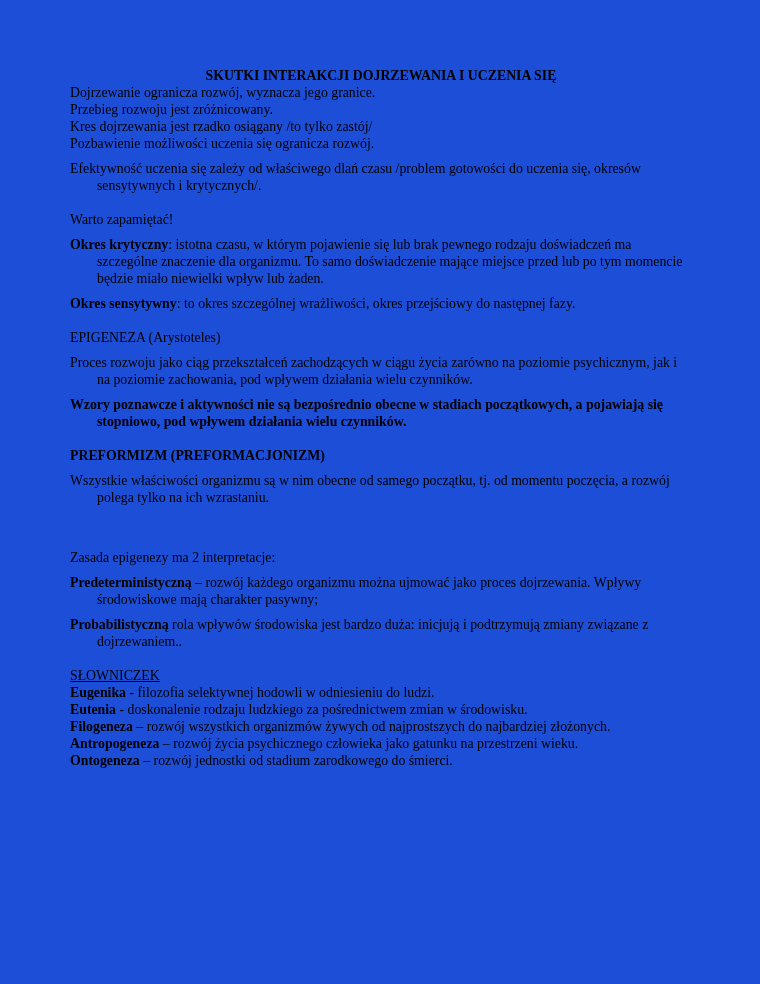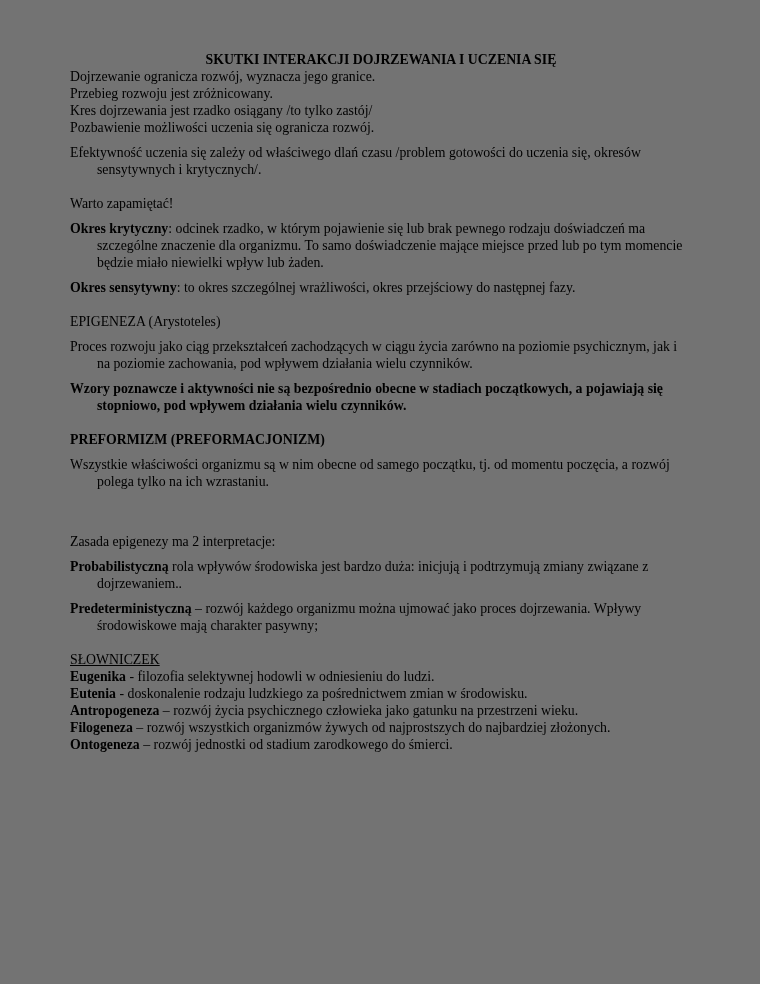--- a/index.html
+++ b/index.html
@@ -9,22 +9,22 @@
       height: 984px;
       font-family: "Liberation Serif", serif;
       font-size: 13.8px;
       line-height: 17px;
       color: #000000;
       overflow: hidden;
     }
     .page {
       width: 760px;
       height: 984px;
-      padding: 51px 68px 0 70px;
-      background: #737373;
+      padding: 67px 68px 0 70px;
+      background: #1d4ed8;
     }
     p { margin: 0; }
     .title { text-align: center; font-weight: bold; }
     .hang { padding-left: 27px; text-indent: -27px; margin-top: 8px; }
     .lead { font-weight: bold; }
     .bold { font-weight: bold; }
     .u { text-decoration: underline; }
     .sp { height: 17px; }
     .sp2 { height: 43px; }
   </style>
@@ -37,42 +37,42 @@
 
   <p>Dojrzewanie ogranicza rozwój, wyznacza jego granice.</p>
   <p>Przebieg rozwoju jest zróżnicowany.</p>
   <p>Kres dojrzewania jest rzadko osiągany /to tylko zastój/</p>
   <p>Pozbawienie możliwości uczenia się ogranicza rozwój.</p>
   <p class="hang">Efektywność uczenia się zależy od właściwego  dlań czasu /problem gotowości do uczenia się, okresów sensytywnych i krytycznych/.</p>
 
   <div class="sp"></div>
 
   <p>Warto zapamiętać!</p>
-  <p class="hang"><span class="lead">Okres krytyczny</span><span>: odcinek rzadko, w którym pojawienie się lub brak pewnego rodzaju doświadczeń ma szczególne znaczenie dla organizmu. To samo doświadczenie mające miejsce przed lub po tym momencie będzie miało niewielki wpływ lub żaden.</span></p>
+  <p class="hang"><span class="lead">Okres krytyczny</span><span>: istotna czasu, w którym pojawienie się lub brak pewnego rodzaju doświadczeń ma szczególne znaczenie dla organizmu. To samo doświadczenie mające miejsce przed lub po tym momencie będzie miało niewielki wpływ lub żaden.</span></p>
   <p class="hang"><span class="lead">Okres sensytywny</span><span>: to okres szczególnej wrażliwości, okres przejściowy do następnej fazy.</span></p>
 
   <div class="sp"></div>
 
   <p>EPIGENEZA (Arystoteles)</p>
   <p class="hang">Proces rozwoju jako ciąg przekształceń zachodzących w ciągu życia zarówno na poziomie psychicznym, jak i na poziomie zachowania, pod wpływem działania wielu czynników.</p>
   <p class="hang bold">Wzory poznawcze i aktywności nie są bezpośrednio obecne w stadiach początkowych, a pojawiają się  stopniowo, pod wpływem działania wielu czynników.</p>
 
   <div class="sp"></div>
 
   <p class="bold">PREFORMIZM (PREFORMACJONIZM)</p>
   <p class="hang">Wszystkie właściwości organizmu są w nim obecne od samego początku, tj. od momentu poczęcia, a rozwój polega tylko na ich wzrastaniu.</p>
 
   <div class="sp2"></div>
 
   <p>Zasada epigenezy ma 2 interpretacje:</p>
+  <p class="hang"><span class="lead">Predeterministyczną</span><span> – rozwój każdego organizmu można ujmować jako proces dojrzewania. Wpływy środowiskowe mają charakter pasywny;</span></p>
   <p class="hang"><span class="lead">Probabilistyczną</span><span> rola wpływów środowiska jest bardzo duża: inicjują i podtrzymują zmiany związane z dojrzewaniem..</span></p>
-  <p class="hang"><span class="lead">Predeterministyczną</span><span> – rozwój każdego organizmu można ujmować jako proces dojrzewania. Wpływy środowiskowe mają charakter pasywny;</span></p>
 
   <div class="sp"></div>
 
   <p class="u">SŁOWNICZEK</p>
   <p><span class="lead">Eugenika</span><span> - filozofia selektywnej hodowli w odniesieniu do ludzi.</span></p>
   <p><span class="lead">Eutenia</span><span> - doskonalenie rodzaju ludzkiego za pośrednictwem zmian w środowisku.</span></p>
+  <p><span class="lead">Filogeneza</span><span> – rozwój wszystkich organizmów żywych od najprostszych do najbardziej złożonych.</span></p>
   <p><span class="lead">Antropogeneza</span><span> – rozwój życia psychicznego człowieka jako gatunku na przestrzeni wieku.</span></p>
-  <p><span class="lead">Filogeneza</span><span> – rozwój wszystkich organizmów żywych od najprostszych do najbardziej złożonych.</span></p>
   <p><span class="lead">Ontogeneza</span><span> – rozwój jednostki od stadium zarodkowego do śmierci.</span></p>
 
 </div>
 
 </body></html>

